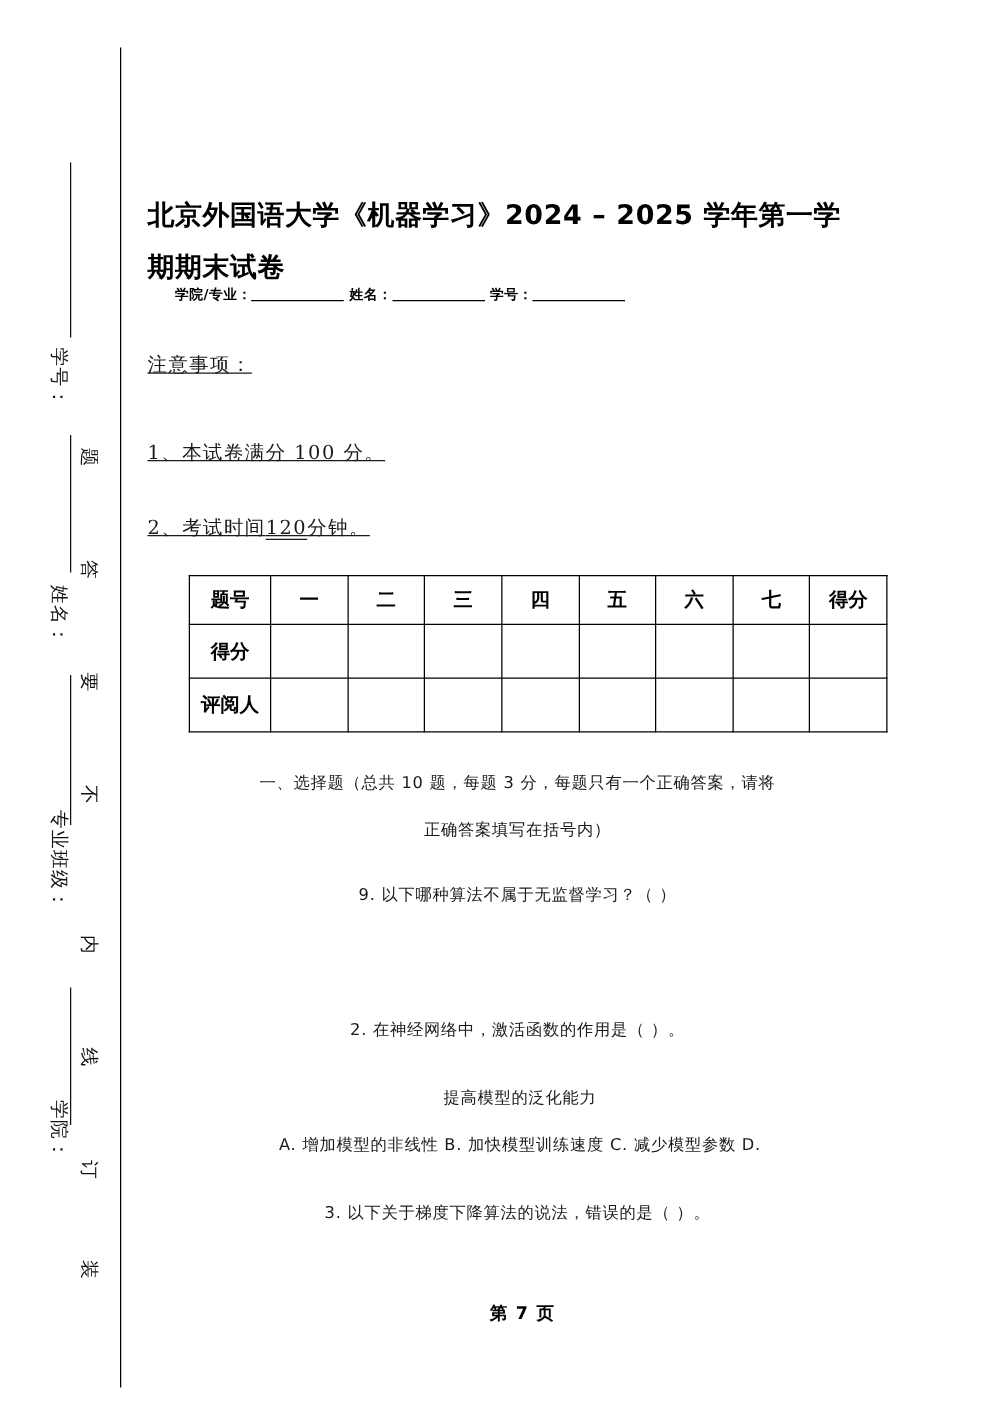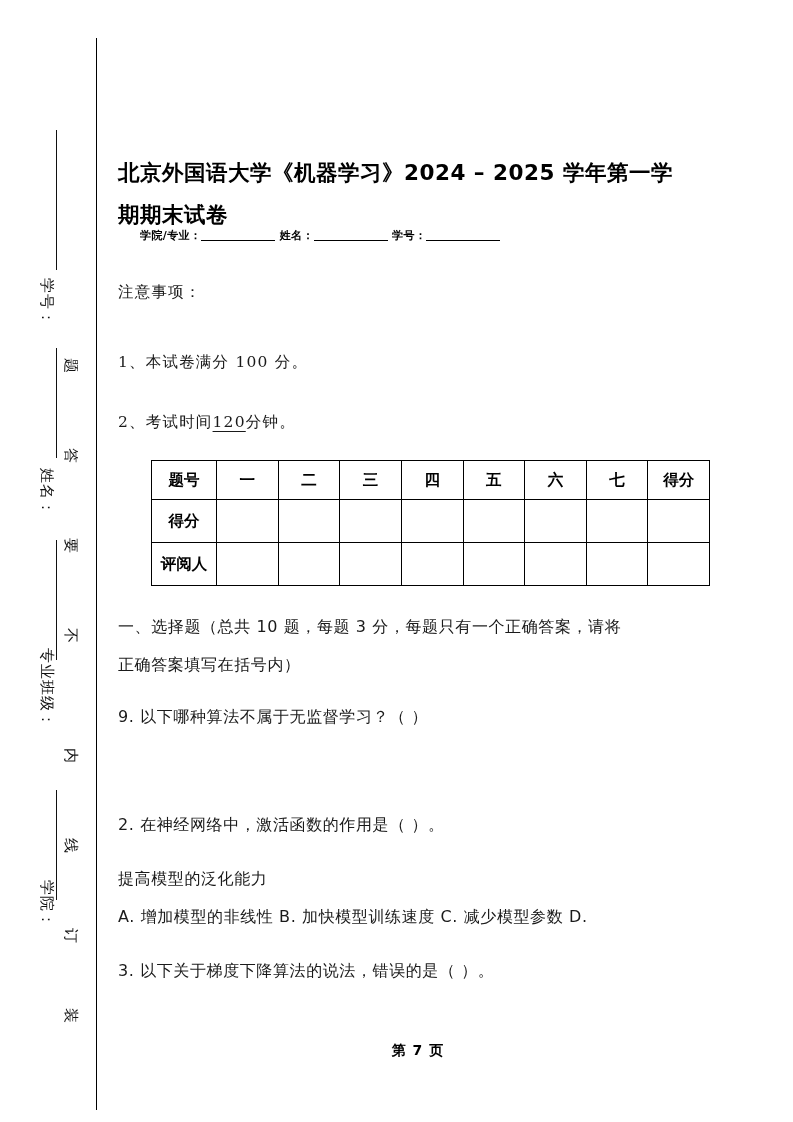--- a/index.html
+++ b/index.html
@@ -106,20 +106,21 @@
   }
 
   .serif-line {
     position: absolute;
     left: 0px;
     font-family: "DejaVu Serif", "Liberation Serif", serif;
     font-size: 15.5px;
     letter-spacing: 1.2px;
     color: #1a1a1a;
     white-space: nowrap;
+    text-decoration: underline;
   }
   #notice-title { top: 282px; }
   #notice-1 { top: 352px; }
   #notice-2 { top: 412px; }
   .ul-val {
     text-decoration: underline;
     text-underline-offset: 4px;
   }
 
   
@@ -144,24 +145,25 @@
   }
   #score-table td.lbl { width: 64px; }
   #score-table tr.tall td { height: 42px; }
 
   
   .q-block {
     position: absolute;
     left: 0px;
     width: 592px;
     font-family: "DejaVu Sans", "Liberation Sans", sans-serif;
-    font-size: 16px;
+    font-size: 13px;
     line-height: 38px;
     letter-spacing: 0.6px;
     color: #1a1a1a;
+    text-align: center;
   }
   #sec-1-head { top: 608px; }
   #q1-stem  { top: 698px; }
   #q1-opts  { top: 752px; }
   #q2-stem  { top: 806px; }
   #q2-opts  { top: 860px; width: 596px; }
   #q3-stem  { top: 952px; }
 
   #page-footer {
     position: absolute;

